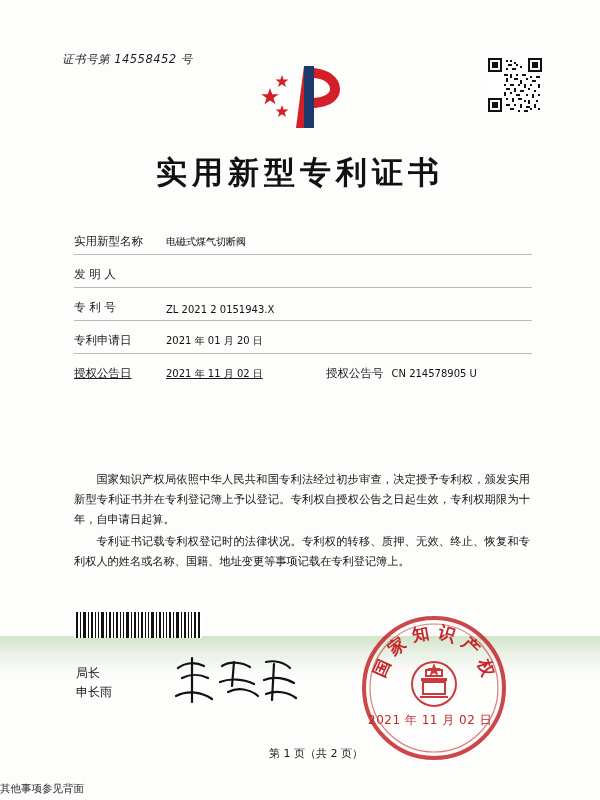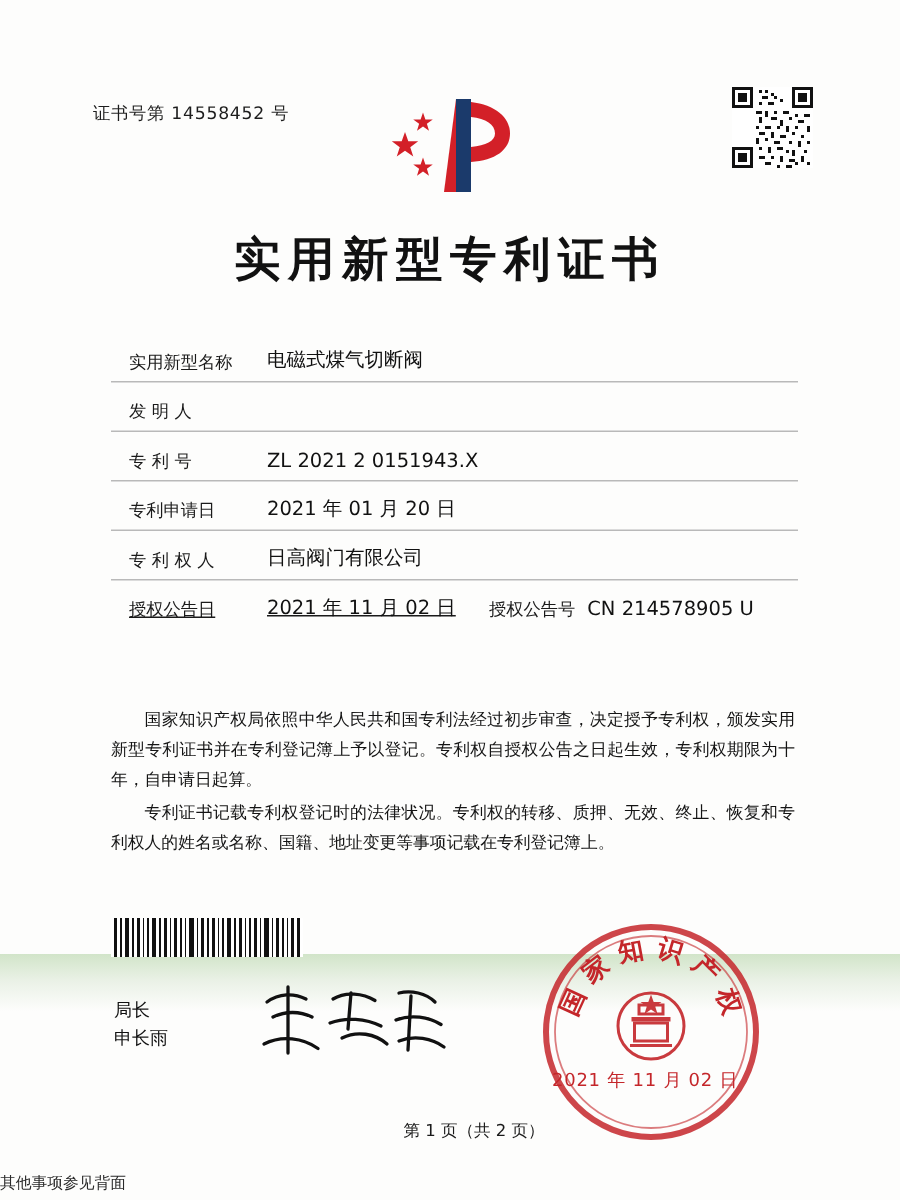--- a/index.html
+++ b/index.html
@@ -18,24 +18,25 @@
     position: relative;
     width: 600px;
     height: 800px;
     background: #fdfdfc;
   }
 
   
   .cert-no {
     position: absolute;
     left: 62px;
-    top: 68px;
+    top: 52px;
     font-size: 11.5px;
     letter-spacing: 0.5px;
     color: #1d1d1d;
+    font-style: italic;
   }
 
   
   .logo {
     position: absolute;
     left: 252px;
     top: 58px;
     width: 96px;
     height: 78px;
   }
@@ -81,27 +82,27 @@
     align-items: flex-end;
   }
   .field-row.no-line { border-bottom: none; text-decoration: underline; }
   .f-label {
     font-size: 11.5px;
     color: #1a1a1a;
     padding-bottom: 5px;
     white-space: nowrap;
   }
   .f-value {
-    font-size: 13px;
+    font-size: 10px;
     color: #111;
     padding-bottom: 5px;
     padding-left: 8px;
     white-space: nowrap;
   }
-  .lbl-w-4 { width: 84px; margin-left: 12px; }
+  .lbl-w-4 { width: 84px; }
 
   
   .field-row .col2 {
     position: absolute;
     left: 252px;
     bottom: 0;
     display: flex;
     align-items: center;
   }
 
@@ -311,24 +312,20 @@
     <div class="field-row">
       <span class="f-label lbl-w-4">专 利 号</span>
       <span class="f-value">ZL 2021 2 0151943.X</span>
     </div>
 
     <div class="field-row">
       <span class="f-label lbl-w-4">专利申请日</span>
       <span class="f-value">2021 年 01 月 20 日</span>
     </div>
 
-    <div class="field-row">
-      <span class="f-label lbl-w-4">专 利 权 人</span>
-      <span class="f-value">日高阀门有限公司</span>
-    </div>
 
 
     <div class="field-row no-line">
       <span class="f-label lbl-w-4">授权公告日</span>
       <span class="f-value">2021 年 11 月 02 日</span>
       <span class="col2">
         <span class="f-label">授权公告号</span>
         <span class="f-value">CN 214578905 U</span>
       </span>
     </div>

